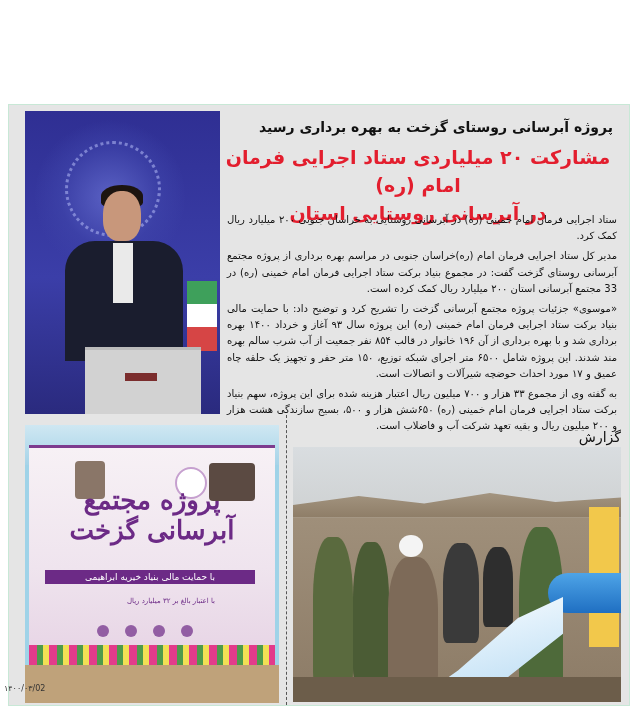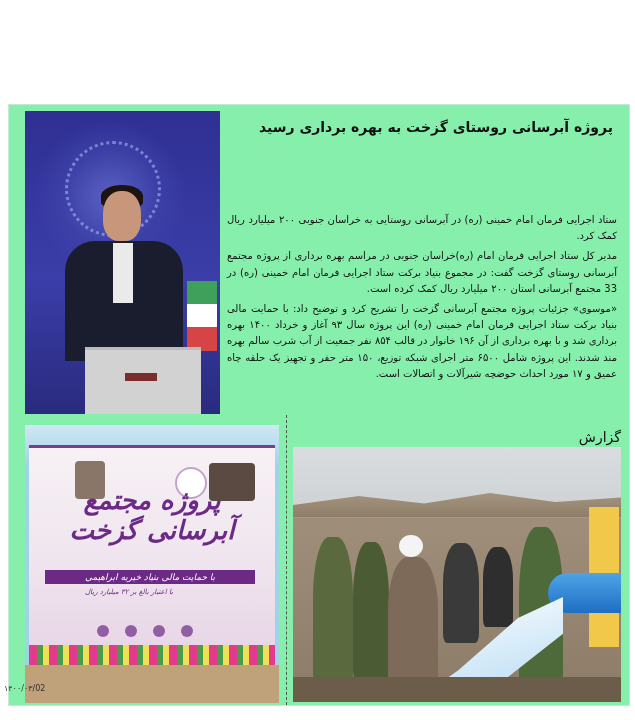--- a/index.html
+++ b/index.html
@@ -2,23 +2,23 @@
 <html><head>
   <meta charset="utf-8">
   <style>
     html, body { margin: 0; padding: 0; }
     body {
       width: 635px; height: 720px; background: #ffffff; position: relative; overflow: hidden;
       font-family: "DejaVu Sans", sans-serif;
     }
     .page {
       position: absolute; left: 8px; top: 104px; width: 620px; height: 600px;
-      background: #86efac; border: 1px solid #c8e8d6;
+      background: #e5e5e5; border: 1px solid #c8e8d6;
     }
-    .photo { position: absolute; overflow: hidden; font-style: italic; }
+    .photo { position: absolute; overflow: hidden; }
     
     .p1 { left: 16px; top: 6px; width: 195px; height: 303px;
       background: linear-gradient(180deg, #2f2f93 0%, #3b3ea8 55%, #2a2a7e 100%); }
     .p1 .ornament { position: absolute; left: 10px; top: 6px; width: 150px; height: 160px; border-radius: 50%;
       background: radial-gradient(circle, #6a73d4 0%, #3e43a9 45%, transparent 70%); opacity: .7; }
     .p1 .calli { position: absolute; left: 40px; top: 30px; width: 90px; height: 90px; border-radius: 50%;
       border: 3px dotted #a9b0ef; opacity: .6; }
     .p1 .head { position: absolute; left: 78px; top: 80px; width: 38px; height: 50px; border-radius: 45% 45% 40% 40%; background: #c8977b; }
     .p1 .hair { position: absolute; left: 76px; top: 74px; width: 42px; height: 22px; border-radius: 50% 50% 20% 20%; background: #1c1410; }
     .p1 .body { position: absolute; left: 40px; top: 130px; width: 118px; height: 120px; border-radius: 30px 30px 0 0; background: #1a1d2e; }
@@ -29,21 +29,21 @@
 
     
     .p2 { left: 16px; top: 320px; width: 254px; height: 278px; background: #9fd3e8; }
     .p2 .sky { position: absolute; left: 0; top: 0; width: 100%; height: 40px; background: linear-gradient(#cfe7f2,#a5d3e8); }
     .p2 .banner { position: absolute; left: 4px; top: 20px; width: 246px; height: 200px;
       background: linear-gradient(180deg,#f7f1f5 0%, #efe4ee 60%, #e8d6e6 100%); border-top: 3px solid #7d3b8e; }
     .p2 .banner-title { position: absolute; left: 12px; top: 60px; width: 230px; text-align: center;
       color: #6c2a86; font-size: 26px; font-weight: bold; direction: rtl; font-family: "DejaVu Serif", serif; }
     .p2 .banner-sub { position: absolute; left: 20px; top: 145px; width: 210px; height: 14px; background: #6c2a86;
       color: #fff; font-size: 9px; text-align: center; direction: rtl; line-height: 14px; border-radius: 0; }
-    .p2 .banner-sub2 { position: absolute; left: 60px; top: 163px; width: 130px; color: #6c2a86; font-size: 7px; text-align: left; direction: rtl; }
+    .p2 .banner-sub2 { position: absolute; left: 60px; top: 172px; width: 130px; color: #6c2a86; font-size: 7px; text-align: right; direction: rtl; }
     .p2 .portrait { position: absolute; left: 50px; top: 36px; width: 30px; height: 38px; background: #8a7668; border-radius: 4px; }
     .p2 .leaders { position: absolute; left: 184px; top: 38px; width: 46px; height: 38px; background: #5b4a42; border-radius: 4px; }
     .p2 .badge { position: absolute; left: 150px; top: 42px; width: 28px; height: 28px; border-radius: 50%; background: #fff; border: 2px solid #c6a0cf; }
     .p2 .flowers { position: absolute; left: 4px; top: 220px; width: 246px; height: 20px;
       background: repeating-linear-gradient(90deg,#e23b8b 0 8px,#4d9a4d 8px 14px,#f1e055 14px 20px); }
     .p2 .ground { position: absolute; left: 0; top: 240px; width: 100%; height: 38px; background: #bfa27a; }
     .p2 .logos { position: absolute; left: 20px; top: 200px; width: 200px; height: 14px; display: flex; gap: 16px; justify-content: center; }
     .p2 .logos span { width: 12px; height: 12px; border-radius: 50%; background: #6c2a86; opacity: .7; }
 
     
@@ -82,25 +82,30 @@
     <div class="hair"></div>
     <div class="head"></div>
     <div class="body"></div>
     <div class="shirt"></div>
     <div class="flag"></div>
     <div class="podium"></div>
     <div class="podium-mark"></div>
   </div>
 
   <div class="kicker">پروژه آبرسانی روستای گزخت به بهره برداری رسید</div>
+  <div class="headline">
+    <div>مشارکت ۲۰ میلیاردی ستاد اجرایی فرمان امام (ره)</div>
+    <div>در آبرسانی روستایی استان</div>
+  </div>
 
   <div class="body-text">
     <p>ستاد اجرایی فرمان امام خمینی (ره) در آبرسانی روستایی به خراسان جنوبی ۲۰۰ میلیارد ریال کمک کرد.</p>
     <p>مدیر کل ستاد اجرایی فرمان امام (ره)خراسان جنوبی در مراسم بهره برداری از پروژه مجتمع آبرسانی روستای گزخت گفت: در مجموع بنیاد برکت ستاد اجرایی فرمان امام خمینی (ره) در 33 مجتمع آبرسانی استان ۲۰۰ میلیارد ریال کمک کرده است.</p>
     <p>«موسوی» جزئیات پروژه مجتمع آبرسانی گزخت را تشریح کرد و توضیح داد: با حمایت مالی بنیاد برکت ستاد اجرایی فرمان امام خمینی (ره) این پروژه سال ۹۳ آغاز و خرداد ۱۴۰۰ بهره برداری شد و با بهره برداری از آن ۱۹۶ خانوار در قالب ۸۵۴ نفر جمعیت از آب شرب سالم بهره مند شدند. این پروژه شامل ۶۵۰۰ متر اجرای شبکه توزیع، ۱۵۰ متر حفر و تجهیز یک حلقه چاه عمیق و ۱۷ مورد احداث حوضچه شیرآلات و اتصالات است.</p>
+    <p>به گفته وی از مجموع ۳۳ هزار و ۷۰۰ میلیون ریال اعتبار هزینه شده برای این پروژه، سهم بنیاد برکت ستاد اجرایی فرمان امام خمینی (ره) ۶۵۰شش هزار و ۵۰۰، بسیج سازندگی هشت هزار و ۲۰۰ میلیون ریال و بقیه تعهد شرکت آب و فاضلاب است.</p>
   </div>
 
   <div class="credit">گزارش ویژه</div>
 
   <div class="photo p2">
     <div class="sky"></div>
     <div class="banner"></div>
     <div class="portrait"></div>
     <div class="badge"></div>
     <div class="leaders"></div>

